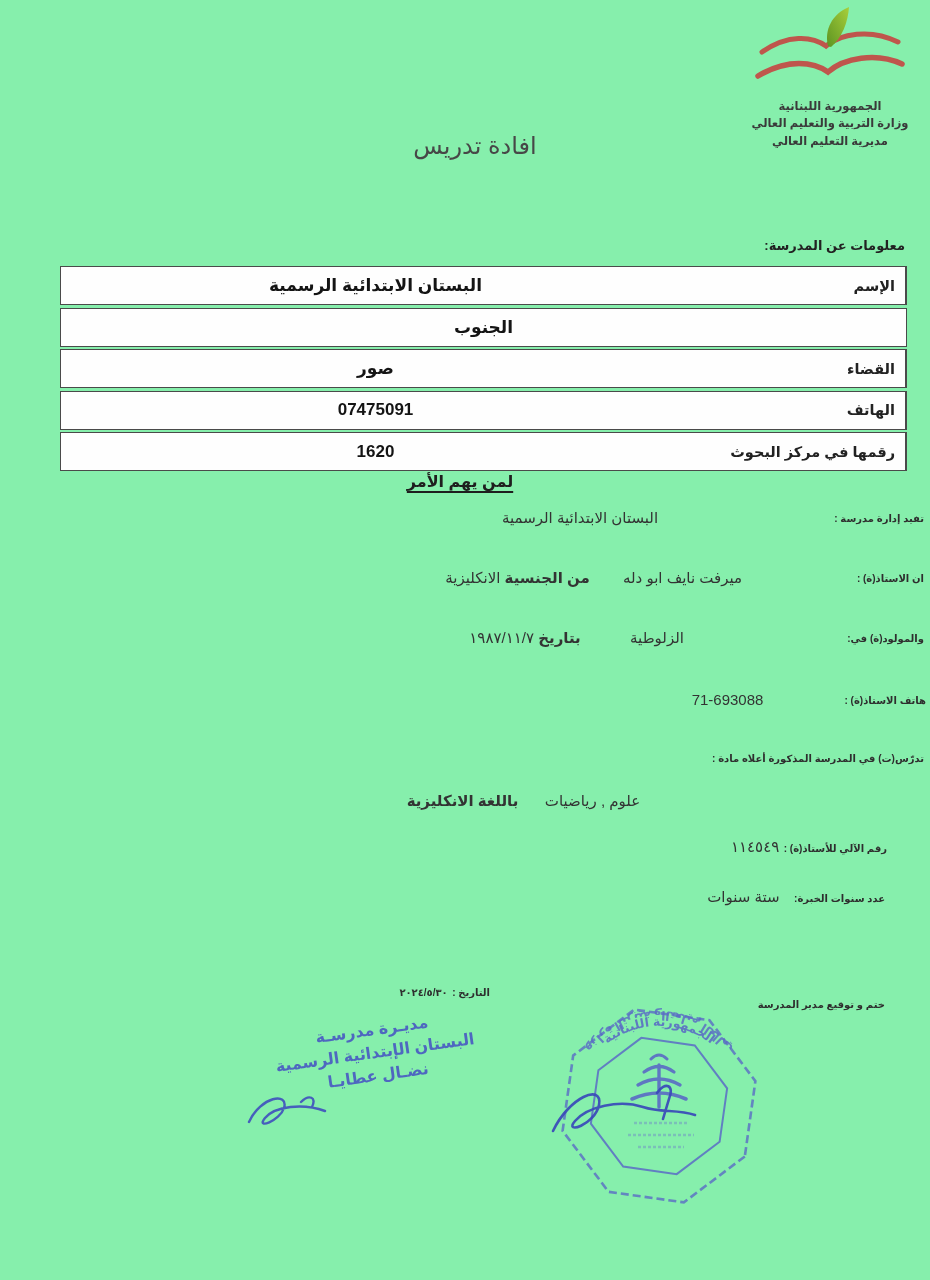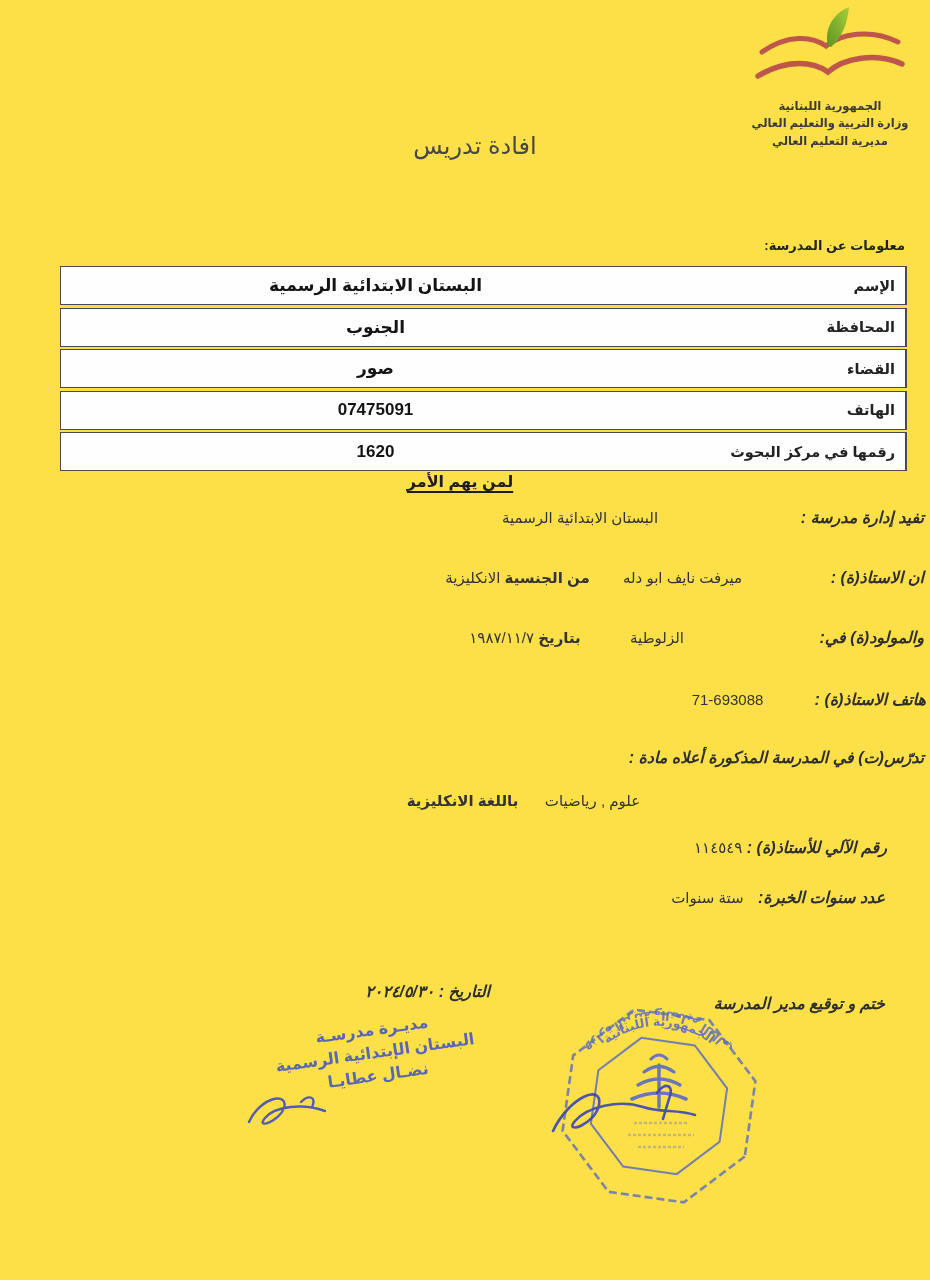--- a/index.html
+++ b/index.html
@@ -1,18 +1,18 @@
 <!DOCTYPE html>
 <html lang="ar"><head>
 <meta charset="utf-8">
 <style>
   html,body{margin:0;padding:0;background:#e8e8e8;}
   .page{
     position:relative;width:930px;height:1280px;margin:0 auto;
-    background:#fde047;overflow:hidden;
+    background:#86efac;overflow:hidden;
     font-family:"Liberation Sans","DejaVu Sans",sans-serif;
     color:#2b2b2b;
   }
   .abs{position:absolute;}
   .rtl{direction:rtl;unicode-bidi:embed;}
   
   .ministry{width:190px;text-align:center;font-size:11.5px;font-weight:700;
     line-height:1.5;color:#3a3a3a;}
   .doc-title{width:240px;text-align:center;font-size:24px;color:#474747;letter-spacing:1px;}
   .section-title{font-size:13px;font-weight:700;color:#222;text-align:right;}
@@ -21,21 +21,21 @@
   .info-row{display:flex;flex-direction:row;height:37px;border:1.4px solid #4a4a4a;
     margin-bottom:2.6px;background:#fefefe;}
   .info-value{flex:1;display:flex;align-items:center;justify-content:center;
     font-weight:700;font-size:17px;color:#141414;}
   .info-label{width:205px;border-right:1.4px solid #4a4a4a;display:flex;align-items:center;
     justify-content:flex-start;padding-right:10px;font-weight:700;font-size:14.5px;color:#222;
     direction:rtl;}
   
   .heading-underline{font-size:16px;font-weight:700;color:#1e1e1e;text-align:center;
     text-decoration:underline;text-underline-offset:4px;text-decoration-thickness:2px;}
-  .lbl{font-weight:700;font-size:16px;color:#2e2e2e;white-space:nowrap;font-style:italic;}
+  .lbl{font-weight:700;font-size:10px;color:#2e2e2e;white-space:nowrap;}
   .val{font-size:15px;color:#333;white-space:nowrap;}
   .valb{font-weight:700;}
   .line{direction:rtl;text-align:right;}
   .mid{position:absolute;text-align:center;}
   
   .script-stamp{width:270px;text-align:center;color:#4a5cc2;font-weight:700;
     transform:rotate(-8deg);line-height:1.45;letter-spacing:1.5px;opacity:.92;}
   .script-stamp .l1{font-size:16px;}
   .script-stamp .l2{font-size:16px;}
   .script-stamp .l3{font-size:16px;letter-spacing:4px;}
@@ -70,21 +70,20 @@
 
   <div class="abs section-title rtl" style="right:25px;top:238px;width:300px;">معلومات عن المدرسة:</div>
 
   <div class="abs info-table" style="left:60px;top:266px;">
     <div class="info-row">
       <div class="info-value">البستان الابتدائية الرسمية</div>
       <div class="info-label">الإسم</div>
     </div>
     <div class="info-row">
       <div class="info-value">الجنوب</div>
-      <div class="info-label">المحافظة</div>
     </div>
     <div class="info-row">
       <div class="info-value">صور</div>
       <div class="info-label">القضاء</div>
     </div>
     <div class="info-row">
       <div class="info-value">07475091</div>
       <div class="info-label">الهاتف</div>
     </div>
     <div class="info-row">

